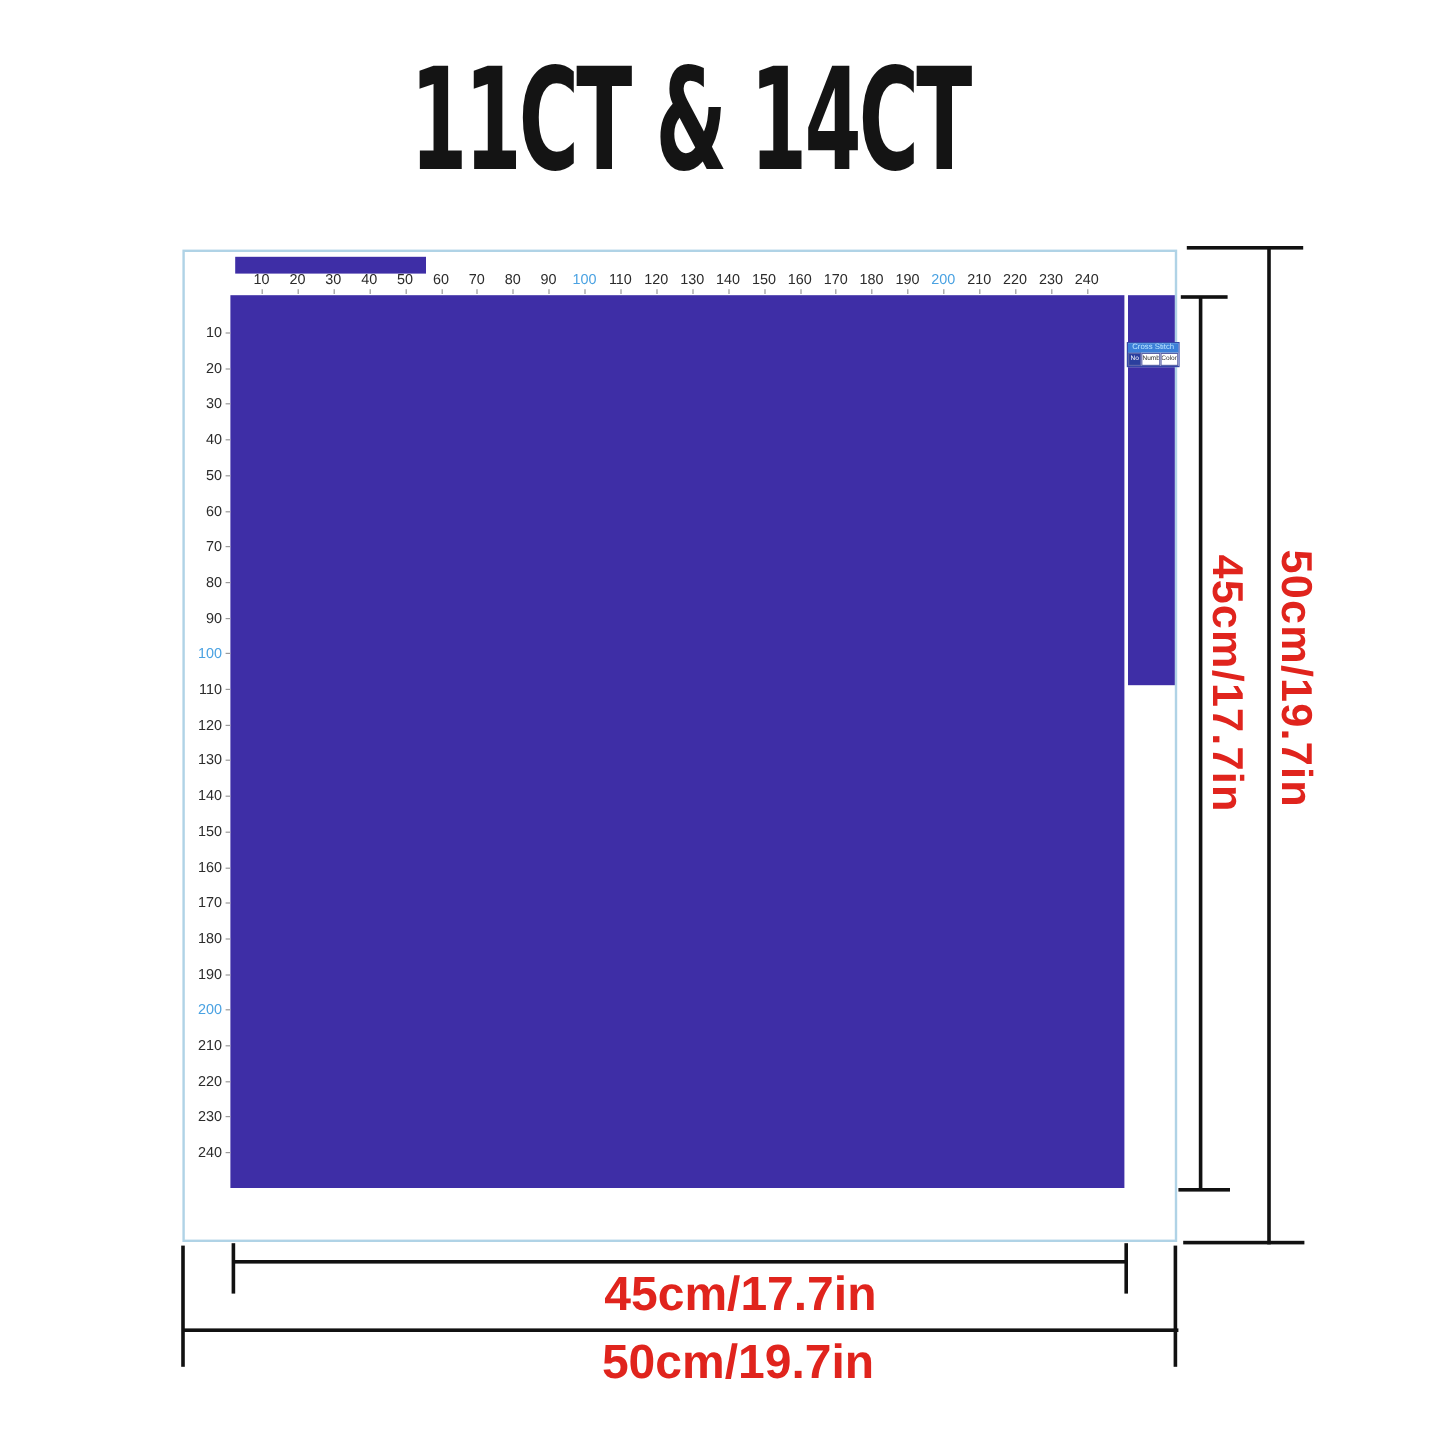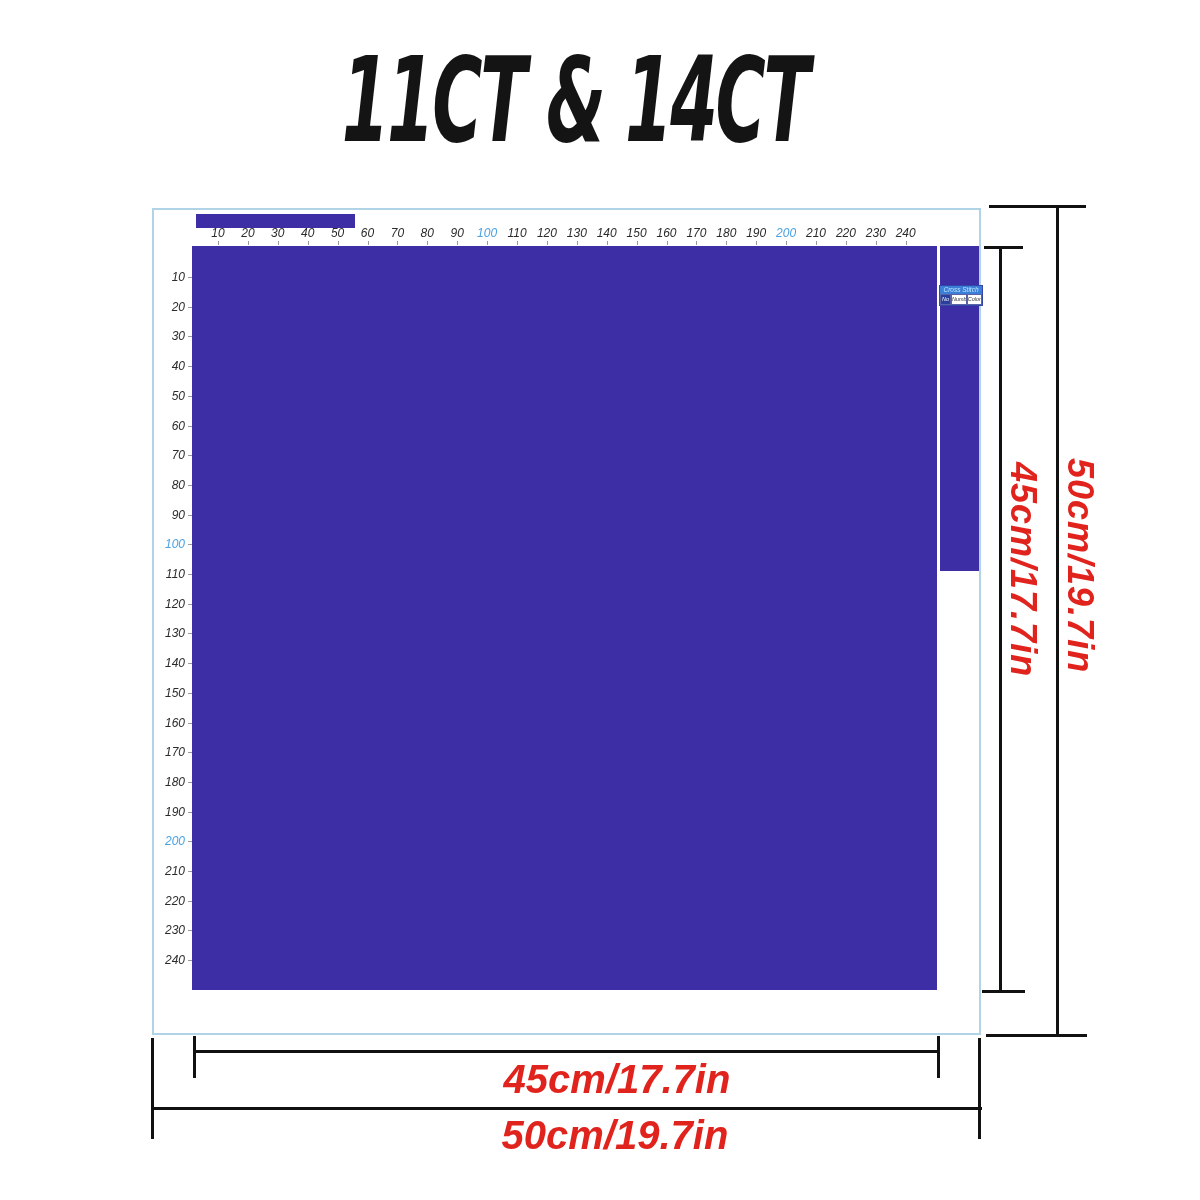--- a/index.html
+++ b/index.html
@@ -1,17 +1,17 @@
 <!DOCTYPE html>
 <html><head>
 <meta charset="utf-8">
 <style>
   html,body{margin:0;padding:0;background:#ffffff;}
   #page{position:relative;width:1200px;height:1200px;background:#ffffff;overflow:hidden;
-        font-family:"Liberation Sans",sans-serif;font-style:italic;}
+        font-family:"Liberation Sans",sans-serif;}
 
   
   .title-wrap{position:absolute;left:0;top:36px;width:1150px;text-align:center;}
   .title{display:inline-block;font-family:"DejaVu Sans",sans-serif;font-weight:800;
          font-size:118px;letter-spacing:-4px;color:#141414;transform:scaleX(0.58);
          transform-origin:center;white-space:nowrap;line-height:1.1;}
 
   
   .chart-box{position:absolute;left:152px;top:208px;width:829px;height:827px;
              border:2px solid #b0d3e6;box-sizing:border-box;background:#fff;}

